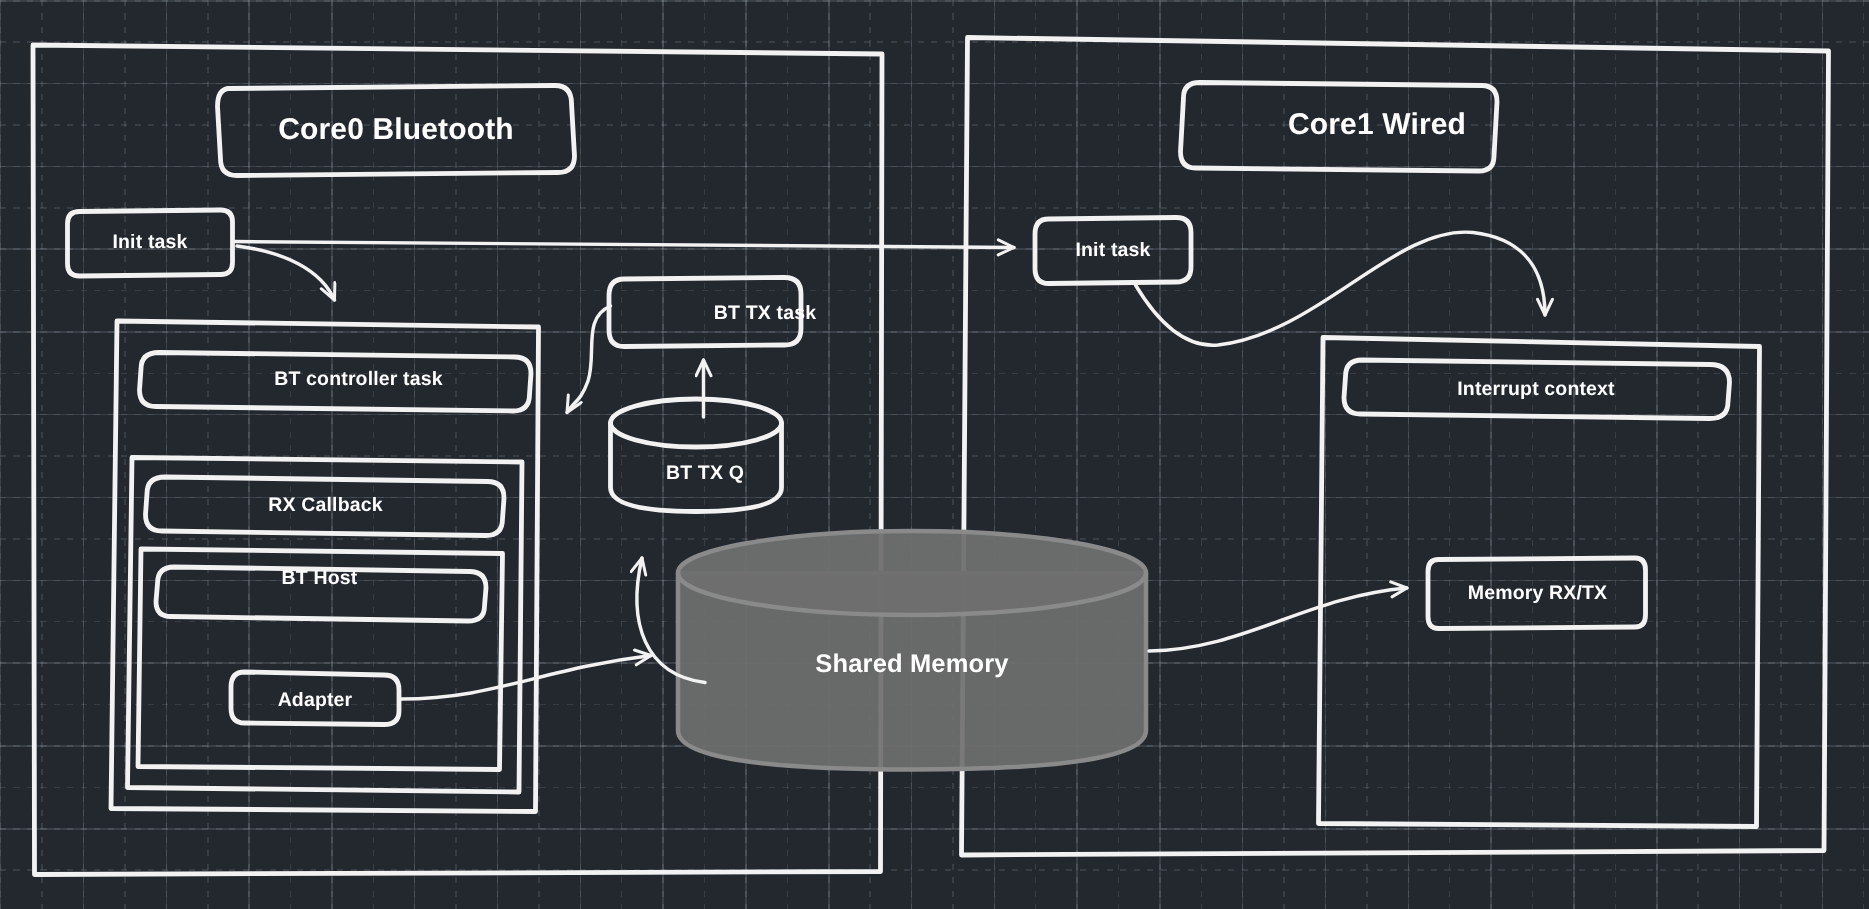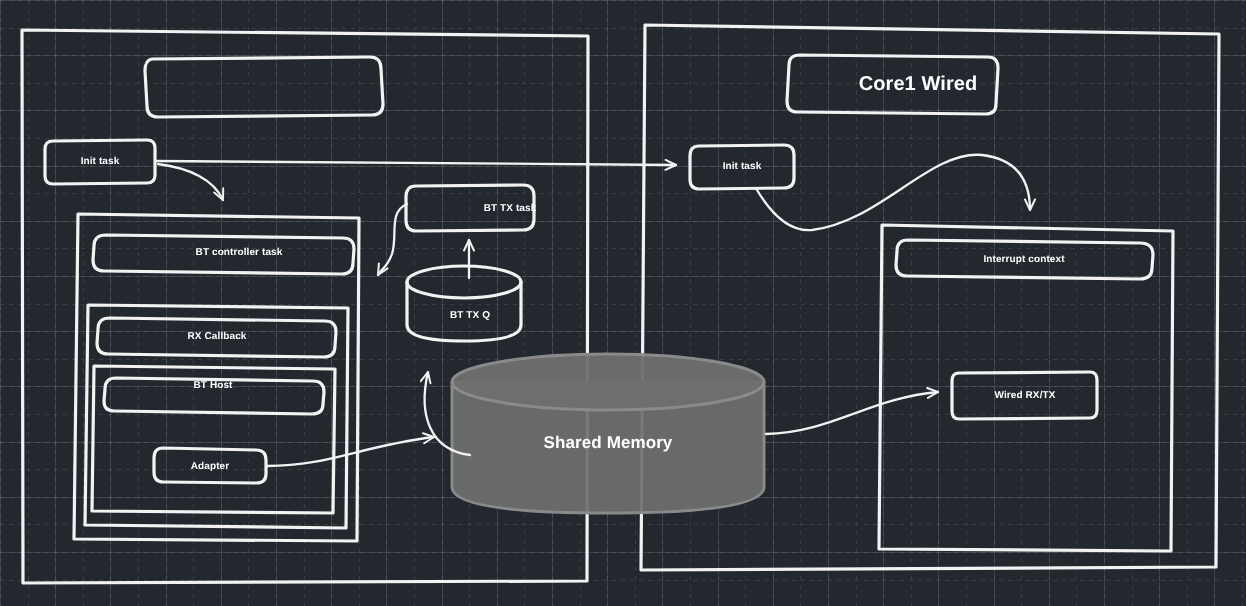--- a/index.html
+++ b/index.html
@@ -47,21 +47,21 @@
     position: absolute;
     color: #ffffff;
     font-weight: bold;
     letter-spacing: 0.1px;
     white-space: nowrap;
     transform: translate(-50%, -50%);
     pointer-events: none;
     text-rendering: geometricPrecision;
   }
   .lbl-title   { font-size: 20px; }
-  .lbl-node    { font-size: 10px; text-align: right; }
+  .lbl-node    { font-size: 13px; text-align: right; }
   .lbl-mem     { font-size: 17px; }
 </style>
 </head>
 <body>
 
 <div id="stage">
 
   <div class="grid-layer grid-major"></div>
   <div class="grid-layer grid-minor-v"></div>
   <div class="grid-layer grid-minor-h"></div>
@@ -146,20 +146,21 @@
 
       <path d="M 267,466 C 330,466 360,446 434,437" marker-end="url(#ah)"></path>
 
       <path d="M 757,190 C 772,215 790,232 812,230 C 880,222 930,150 982,155
                C 1016,159 1030,180 1030,210" marker-end="url(#ah)"></path>
 
       <path d="M 766,434 C 830,433 870,398 938,392" marker-end="url(#ah)"></path>
     </g>
   </svg>
 
+  <div class="dlabel lbl-title" style="left:264px; top:87px;">Core0 Bluetooth</div>
 
   <div class="dlabel lbl-node" style="left:100px; top:161px;">Init task</div>
 
   <div class="dlabel lbl-node" style="left:223px; top:252px;padding-left:32px;">BT controller task</div>
 
   <div class="dlabel lbl-node" style="left:217px; top:336px;">RX Callback</div>
 
   <div class="dlabel lbl-node" style="left:213px; top:385px;">BT Host</div>
 
   <div class="dlabel lbl-node" style="left:210px; top:466px;">Adapter</div>
@@ -169,15 +170,15 @@
   <div class="dlabel lbl-node" style="left:470px; top:315px;">BT TX Q</div>
 
   <div class="dlabel lbl-mem" style="left:608px; top:443px;">Shared Memory</div>
 
   <div class="dlabel lbl-title" style="left:918px; top:84px;">Core1 Wired</div>
 
   <div class="dlabel lbl-node" style="left:742px; top:166px;">Init task</div>
 
   <div class="dlabel lbl-node" style="left:1024px; top:259px;">Interrupt context</div>
 
-  <div class="dlabel lbl-node" style="left:1025px; top:395px;">Wired RX/TX</div>
+  <div class="dlabel lbl-node" style="left:1025px; top:395px;">Memory RX/TX</div>
 
 </div>
 
 </body></html>

